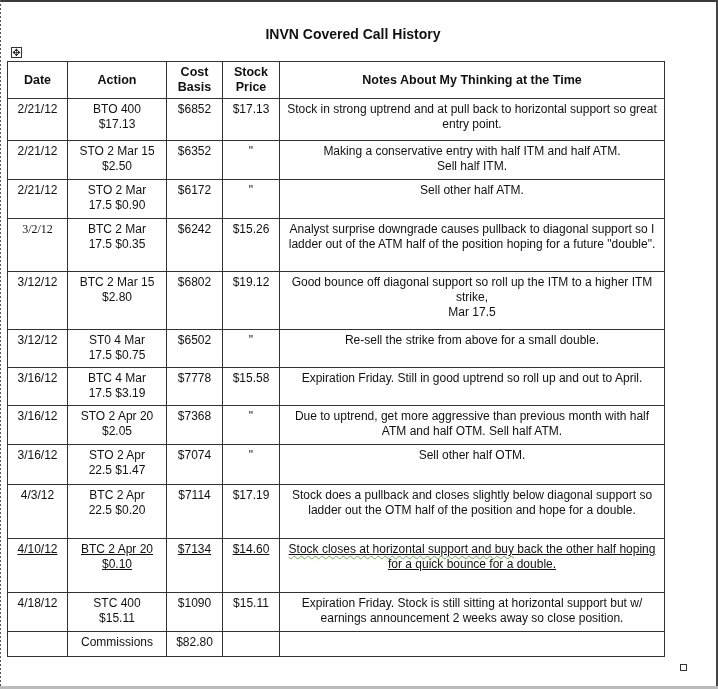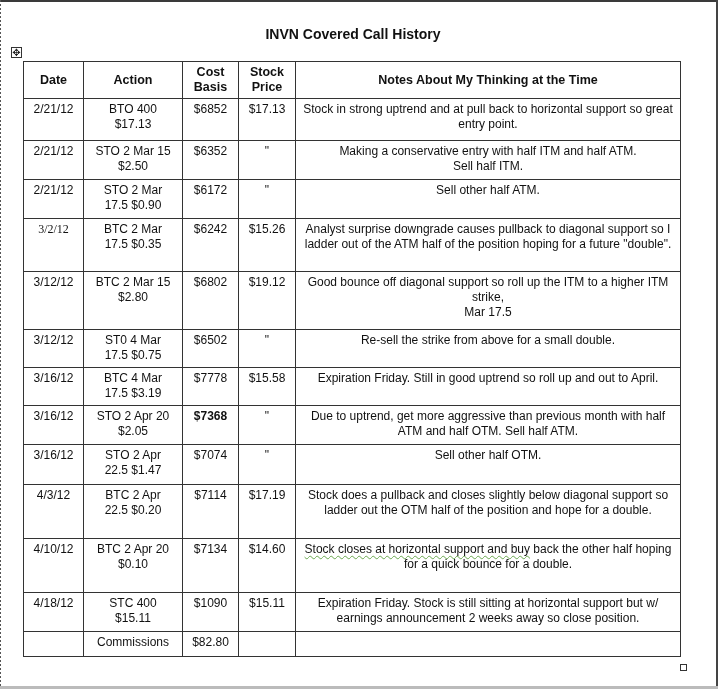--- a/index.html
+++ b/index.html
@@ -8,21 +8,21 @@
   .page-top { position: absolute; left: 0; top: 0; width: 718px; height: 2px; background: #3a3a3a; }
   .page-left { position: absolute; left: 0; top: 0; width: 1px; height: 689px;
                background: repeating-linear-gradient(to bottom, #555 0 2px, #fff 2px 4px); }
   .page-right { position: absolute; left: 716px; top: 0; width: 2px; height: 689px; background: #444; }
   .page-bottom { position: absolute; left: 0; top: 686px; width: 718px; height: 3px; background: #bbbbbb; }
   .title { position: absolute; left: 0; top: 26px; width: 706px; text-align: center;
            font-size: 14px; font-weight: bold; }
   .move-handle { position: absolute; left: 11px; top: 47px; width: 11px; height: 11px;
                  border: 1px solid #333; box-sizing: border-box; background: #fff;
                  font-size: 10px; line-height: 9px; text-align: center; color: #222; }
-  table.history { position: absolute; left: 23px; top: 61px; border-collapse: collapse;
+  table.history { position: absolute; left: 7px; top: 61px; border-collapse: collapse;
                   font-size: 12px; table-layout: fixed; width: 657px; }
   table.history td, table.history th { border: 1.5px solid #333; text-align: center;
                   vertical-align: top; padding: 3px 3px 0 3px; line-height: 15px; }
   table.history th { font-weight: bold; font-size: 12.5px; vertical-align: middle; padding: 2px; }
   .squiggle { text-decoration: underline wavy #6aa84f; text-decoration-thickness: 1px; text-underline-offset: 2px; }
   .resize-handle { position: absolute; left: 680px; top: 664px; width: 7px; height: 7px;
                    border: 1px solid #333; box-sizing: border-box; background: #fff; }
 </style>
 </head>
 <body>
@@ -109,41 +109,41 @@
         <td style="white-space: pre-line;">BTC 4 Mar
 17.5 $3.19</td>
         <td style="white-space: pre-line;">$7778</td>
         <td style="white-space: pre-line;">$15.58</td>
         <td style="white-space: pre-line; margin-top: 6px;">Expiration Friday.  Still in good uptrend so roll up and out to April.</td>
       </tr>
       <tr style="height: 39px;">
         <td style="white-space: pre-line;">3/16/12</td>
         <td style="white-space: pre-line;">STO 2 Apr 20
 $2.05</td>
-        <td style="white-space: pre-line; font-weight: bold;">$7368</td>
+        <td style="white-space: pre-line;">$7368</td>
         <td style="white-space: pre-line;">"</td>
         <td style="white-space: pre-line;">Due to uptrend, get more aggressive than previous month with half ATM and half OTM.  Sell half ATM.</td>
       </tr>
       <tr style="height: 40px;">
         <td style="white-space: pre-line;">3/16/12</td>
         <td style="white-space: pre-line;">STO 2 Apr
 22.5 $1.47</td>
         <td style="white-space: pre-line;">$7074</td>
         <td style="white-space: pre-line;">"</td>
         <td style="white-space: pre-line;">Sell other half OTM.</td>
       </tr>
       <tr style="height: 54px;">
         <td style="white-space: pre-line;">4/3/12</td>
         <td style="white-space: pre-line;">BTC 2 Apr
 22.5 $0.20</td>
         <td style="white-space: pre-line;">$7114</td>
         <td style="white-space: pre-line;">$17.19</td>
         <td style="white-space: pre-line;">Stock does a pullback and closes slightly below diagonal support so ladder out the OTM half of the position and hope for a double.</td>
       </tr>
-      <tr style="height: 54px;">
+      <tr style="height: 54px; text-decoration: underline;">
         <td style="white-space: pre-line;">4/10/12</td>
         <td style="white-space: pre-line;">BTC 2 Apr 20
 $0.10</td>
         <td style="white-space: pre-line;">$7134</td>
         <td style="white-space: pre-line;">$14.60</td>
         <td style="white-space: pre-line;"><span class="squiggle">Stock closes at horizontal support and buy</span><span> back the other half hoping for a quick bounce for a double.</span></td>
       </tr>
       <tr style="height: 39px;">
         <td style="white-space: pre-line;">4/18/12</td>
         <td style="white-space: pre-line;">STC 400

